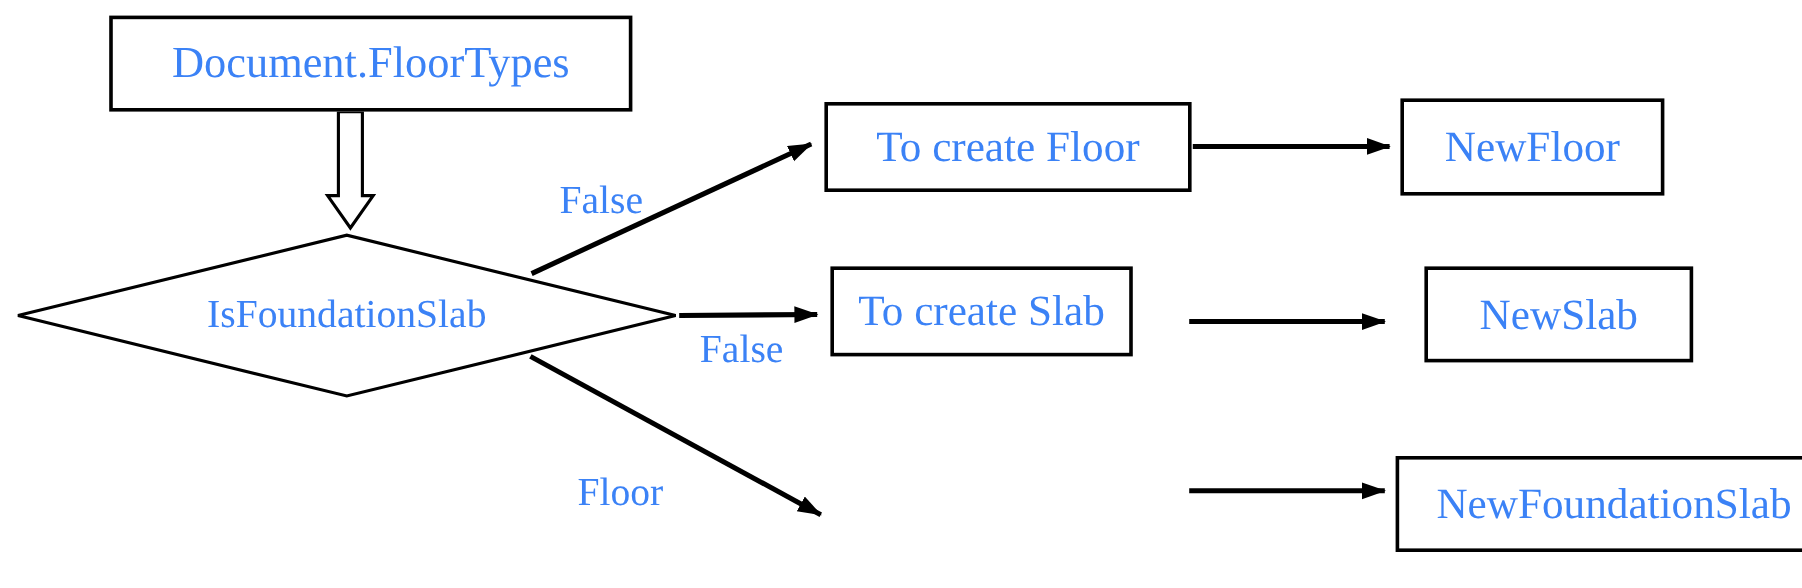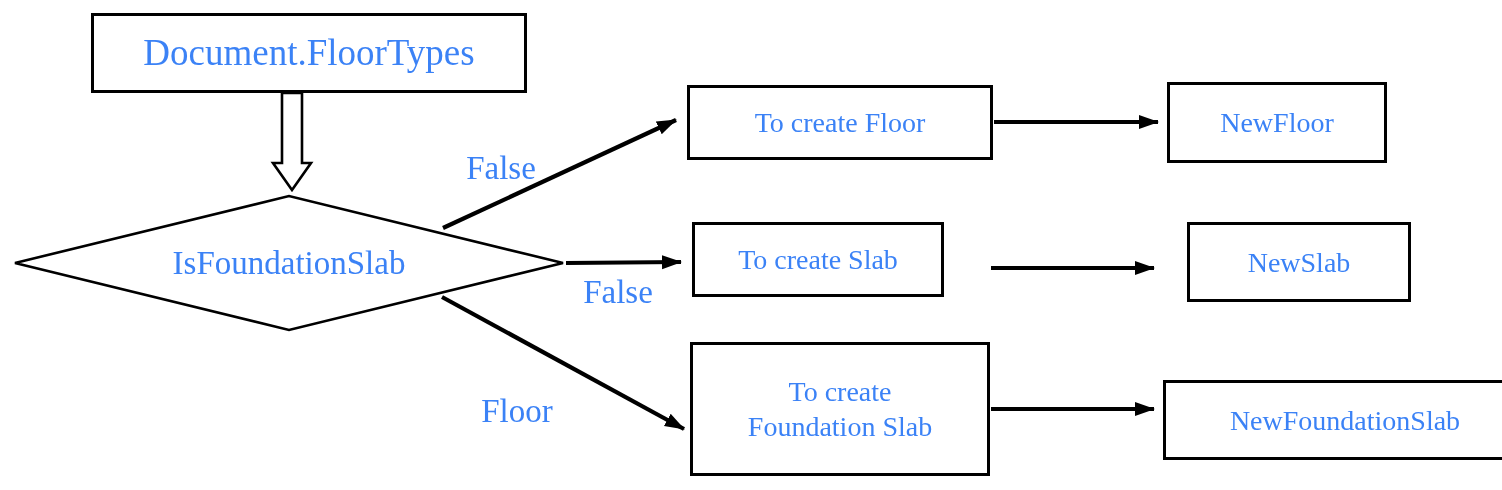--- a/index.html
+++ b/index.html
@@ -24,21 +24,21 @@
     height: 490px;
   }
   .node {
     position: absolute;
     border: 3px solid #000000;
     background: #ffffff;
     display: flex;
     align-items: center;
     justify-content: center;
     text-align: center;
-    font-size: 28px;
+    font-size: 36px;
     line-height: 1.25;
     box-sizing: border-box;
   }
   .node.start {
     left: 91px;  top: 13px;  width: 436px; height: 80px;
     font-size: 37px;
   }
   .node.action-floor      { left: 687px;  top: 85px;  width: 306px; height: 75px; }
   .node.result-newfloor   { left: 1167px; top: 82px;  width: 220px; height: 81px; text-align: center; }
   .node.action-slab       { left: 692px;  top: 222px; width: 252px; height: 75px; }
@@ -105,26 +105,20 @@
   <div class="edge-label true-foundation">Floor</div>
 
   <div class="node action-floor">
     <span>To create Floor</span>
   </div>
 
   <div class="node action-slab">
     <span>To create Slab</span>
   </div>
 
-  <div class="node action-foundation">
-    <span>
-      <span>To create</span><br>
-      <span>Foundation Slab</span>
-    </span>
-  </div>
 
   <div class="node result-newfloor">
     <span>NewFloor</span>
   </div>
 
   <div class="node result-newslab">
     <span>NewSlab</span>
   </div>
 
   <div class="node result-newfoundation">

